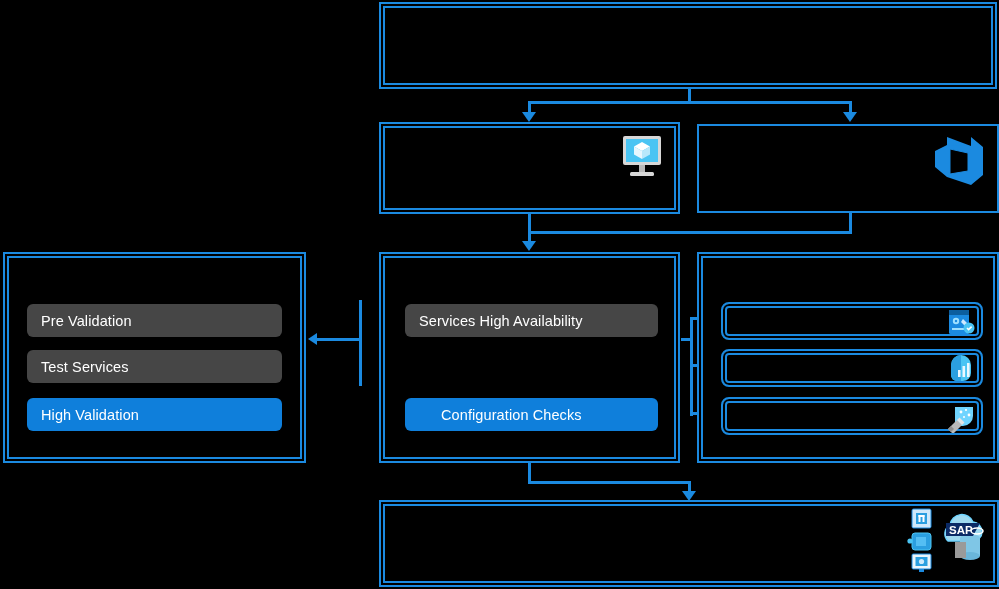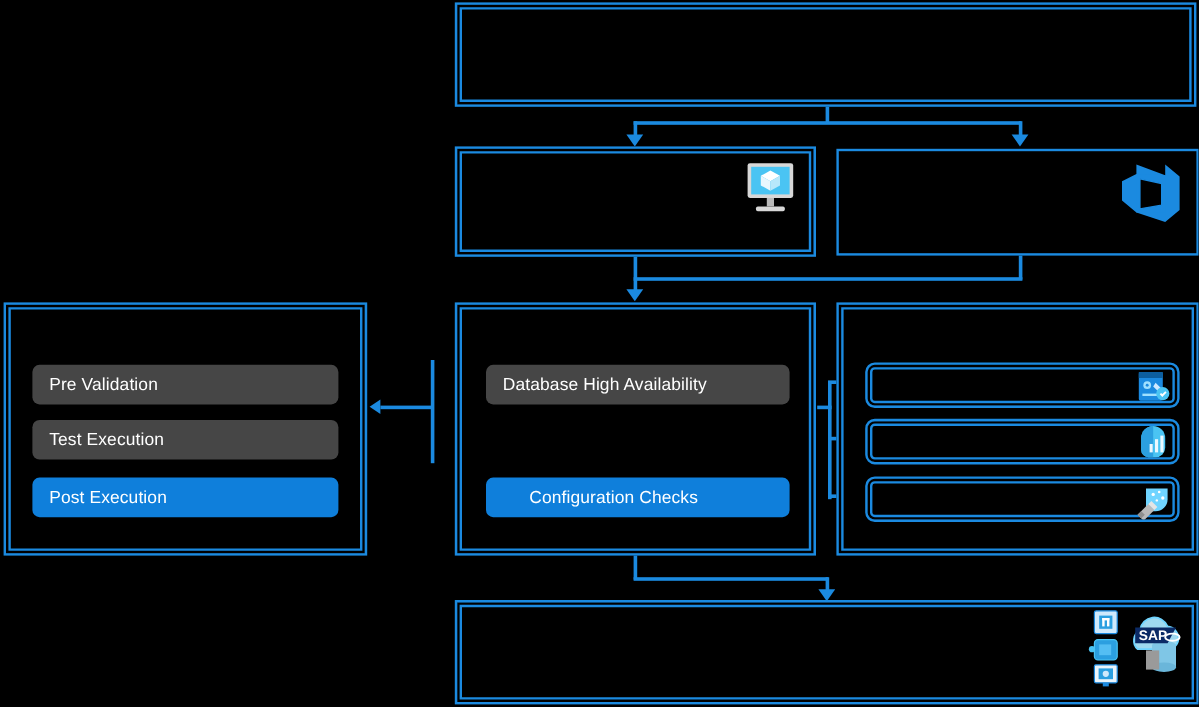--- a/index.html
+++ b/index.html
@@ -125,36 +125,36 @@
   <div class="ln lnv" style="left:528px;top:214px;height:30px;"></div>
   <div class="arrow-d" style="left:522px;top:241px;"></div>
 
   <div class="box double" style="left:3px;top:252px;width:303px;height:211px;">
     <span style="position:absolute;left:14px;top:8px;font-size:15px;"></span>
 
     <div class="pill" style="left:22px;top:50px;width:255px;">
       <span>Pre Validation</span>
     </div>
     <div class="pill" style="left:22px;top:96px;width:255px;">
-      <span>Test Execution</span>
+      <span>Test Services</span>
     </div>
     <div class="pill active" style="left:22px;top:144px;width:255px;">
-      <span>Post Execution</span>
+      <span>High Validation</span>
     </div>
   </div>
 
   <div class="ln lnv" style="left:359px;top:300px;height:86px;"></div>
   <div class="ln lnh" style="left:317px;top:338px;width:44px;"></div>
   <div class="arrow-l" style="left:308px;top:333px;"></div>
 
   <div class="box double" style="left:379px;top:252px;width:301px;height:211px;">
     <span style="position:absolute;left:14px;top:8px;font-size:15px;"></span>
 
     <div class="pill" style="left:24px;top:50px;width:253px;">
-      <span>Database High Availability</span>
+      <span>Services High Availability</span>
     </div>
     <div class="pill active" style="left:24px;top:144px;width:253px;padding-left:36px;">
       <span>Configuration Checks</span>
     </div>
   </div>
 
   <div class="ln lnh" style="left:681px;top:338px;width:12px;"></div>
   <div class="ln lnv" style="left:690px;top:318px;height:98px;"></div>
   <div class="ln lnh" style="left:690px;top:317px;width:26px;"></div>
   <div class="arrow-r" style="left:714px;top:312px;"></div>

